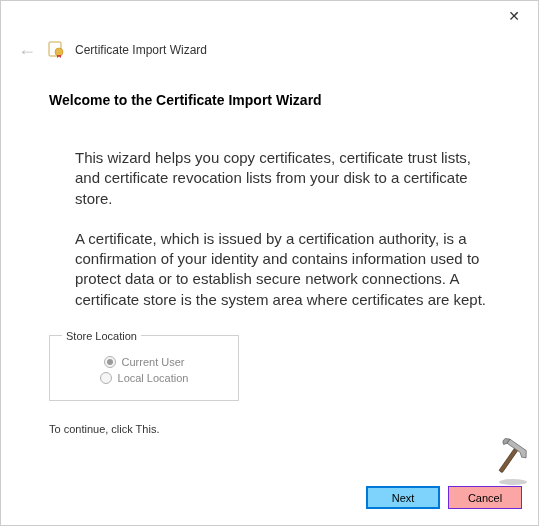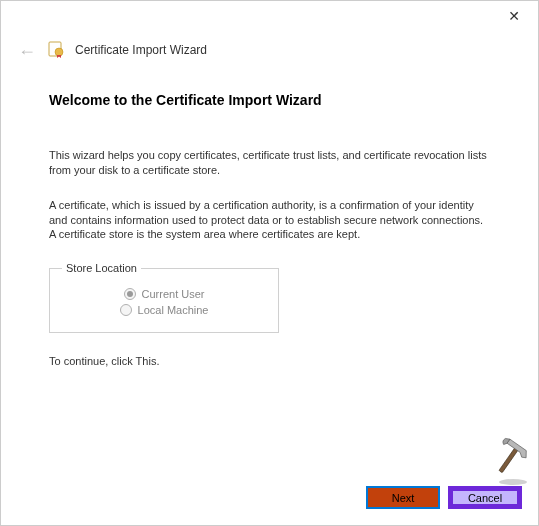--- a/index.html
+++ b/index.html
@@ -56,28 +56,29 @@
       flex: 1;
       padding: 20px 48px 10px 48px;
     }
     .heading {
       font-size: 14px;
       font-weight: bold;
       color: #000;
       margin-bottom: 40px;
     }
     .para {
-      font-size: 11px;
+      font-size: 15px;
       color: #333;
       line-height: 1.35;
       margin-bottom: 20px;
+      margin-left: 26px;
     }
     .fieldset {
       border: 1px solid #d0d0d0;
-      width: 230px;
+      width: 190px;
       padding: 10px 12px 12px 12px;
       margin-top: 4px;
       margin-bottom: 22px;
     }
     .fieldset-legend {
       font-size: 11px;
       color: #333;
       padding: 0 4px;
     }
     .radio-row {
@@ -114,28 +115,28 @@
       border-top: none;
       padding: 12px 16px 16px 0;
       display: flex;
       justify-content: flex-end;
       gap: 8px;
     }
     .btn {
       min-width: 74px;
       height: 23px;
       font-size: 11px;
-      background: #c4b5fd;
-      border: 5px solid #6d28d9;
+      background: #fca5a5;
+      border: 1px solid #6d28d9;
       cursor: pointer;
       font-family: inherit;
     }
     .btn.primary {
       border: 2px solid #0078d7;
-      background: #c2410c;
+      background: #7dd3fc;
     }
     
     .hammer {
       position: absolute;
       right: 6px;
       bottom: 36px;
       pointer-events: none;
     }
   </style>
 </head>
@@ -169,21 +170,21 @@
     <fieldset class="fieldset">
       <legend class="fieldset-legend">Store Location</legend>
 
       <div class="radio-row">
         <span class="radio-circle selected"></span>
         <span>Current User</span>
       </div>
 
       <div class="radio-row">
         <span class="radio-circle"></span>
-        <span>Local Machine</span>
+        <span>Local Location</span>
       </div>
     </fieldset>
 
     <div class="continue-text">To continue, click This.</div>
   </div>
 
   <div class="footer">
     <button class="btn primary">Next</button>
     <button class="btn">Cancel</button>
   </div>

